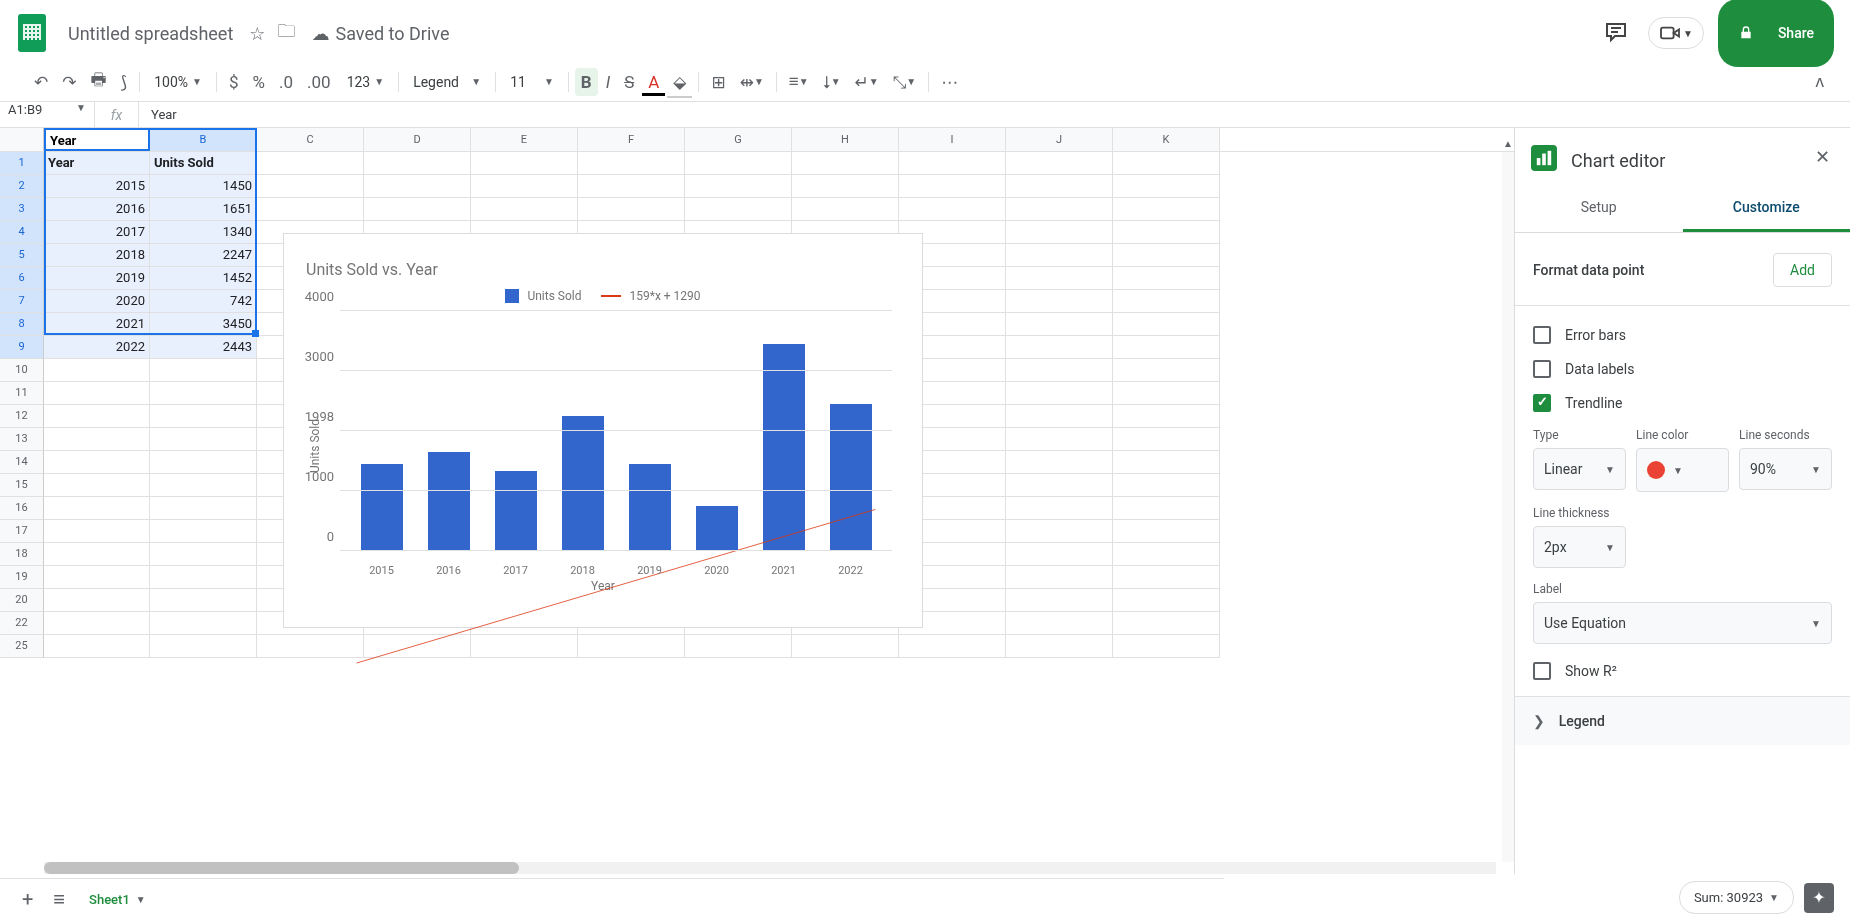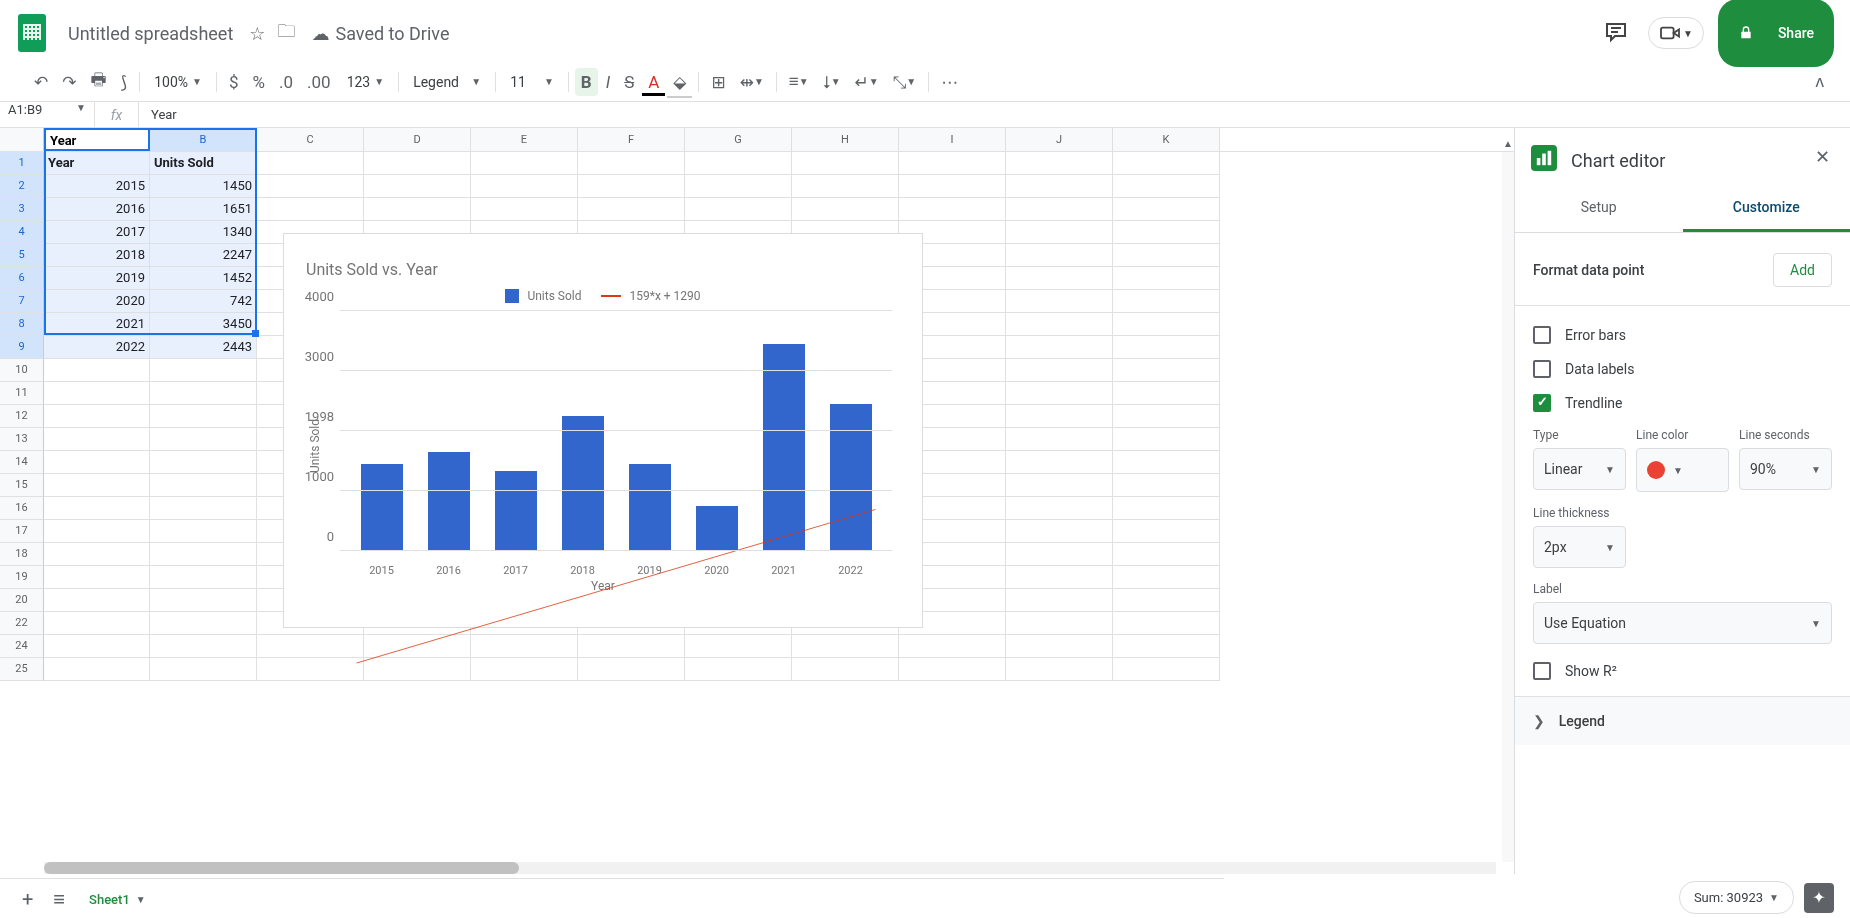--- a/index.html
+++ b/index.html
@@ -544,34 +544,20 @@
           <div class="cell" style="width: 107px;"></div>
           <div class="cell" style="width: 107px;"></div>
           <div class="cell" style="width: 107px;"></div>
           <div class="cell" style="width: 107px;"></div>
           <div class="cell" style="width: 107px;"></div>
           <div class="cell" style="width: 107px;"></div>
           <div class="cell" style="width: 107px;"></div>
           <div class="cell" style="width: 107px;"></div>
         </div>
         <div class="row">
-          <div class="row-h">24</div>
-          <div class="cell" style="width: 106px;"></div>
-          <div class="cell" style="width: 107px;"></div>
-          <div class="cell" style="width: 107px;"></div>
-          <div class="cell" style="width: 107px;"></div>
-          <div class="cell" style="width: 107px;"></div>
-          <div class="cell" style="width: 107px;"></div>
-          <div class="cell" style="width: 107px;"></div>
-          <div class="cell" style="width: 107px;"></div>
-          <div class="cell" style="width: 107px;"></div>
-          <div class="cell" style="width: 107px;"></div>
-          <div class="cell" style="width: 107px;"></div>
-        </div>
-        <div class="row">
           <div class="row-h">25</div>
           <div class="cell" style="width: 106px;"></div>
           <div class="cell" style="width: 107px;"></div>
           <div class="cell" style="width: 107px;"></div>
           <div class="cell" style="width: 107px;"></div>
           <div class="cell" style="width: 107px;"></div>
           <div class="cell" style="width: 107px;"></div>
           <div class="cell" style="width: 107px;"></div>
           <div class="cell" style="width: 107px;"></div>
           <div class="cell" style="width: 107px;"></div>

